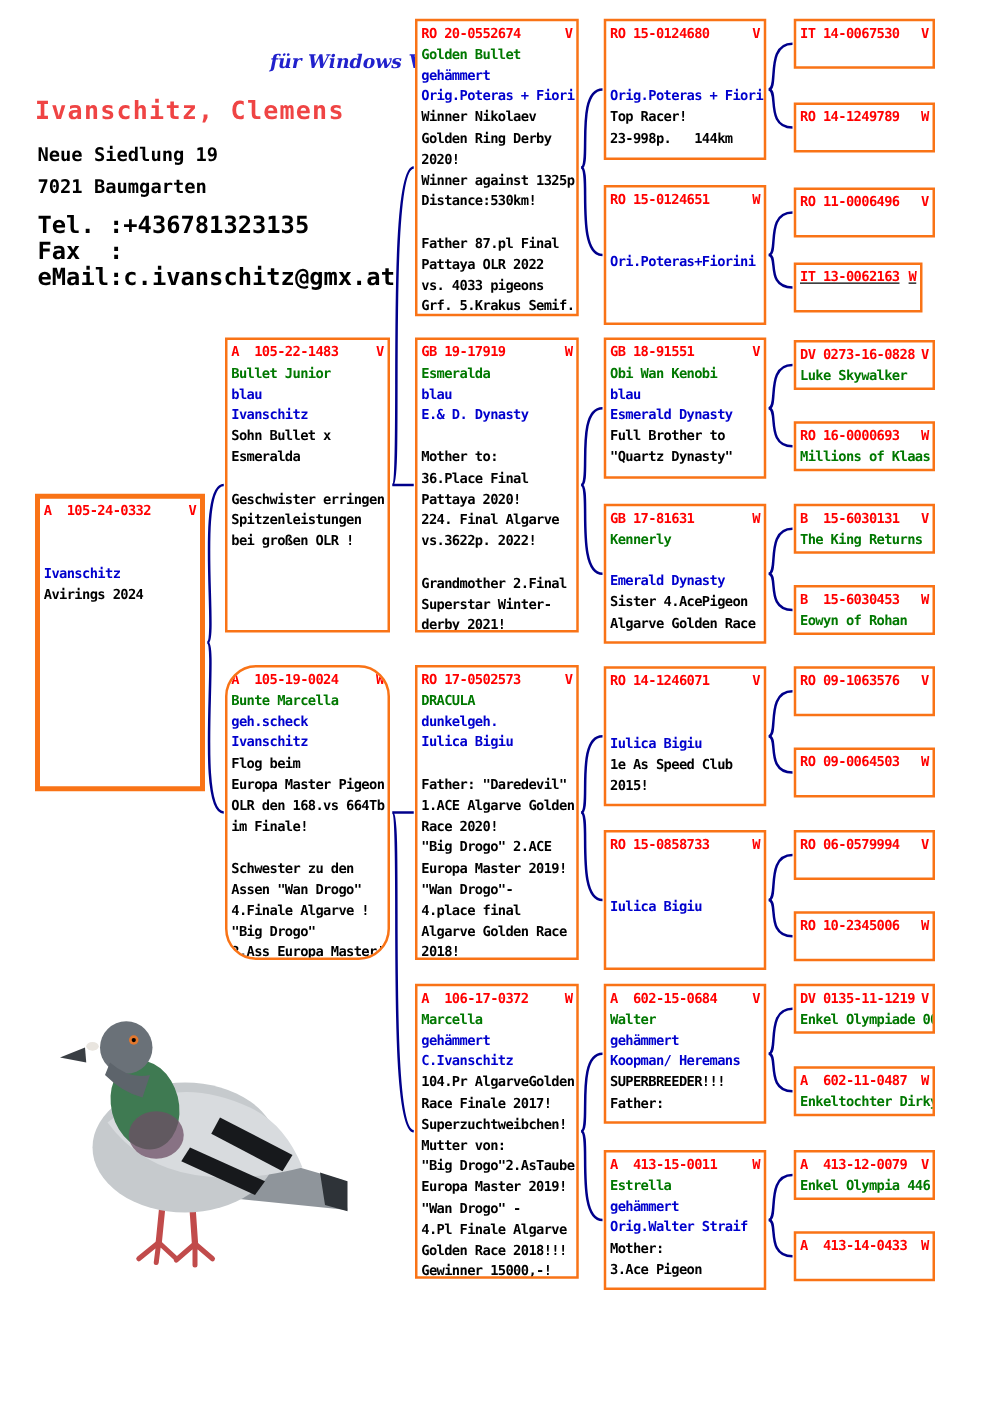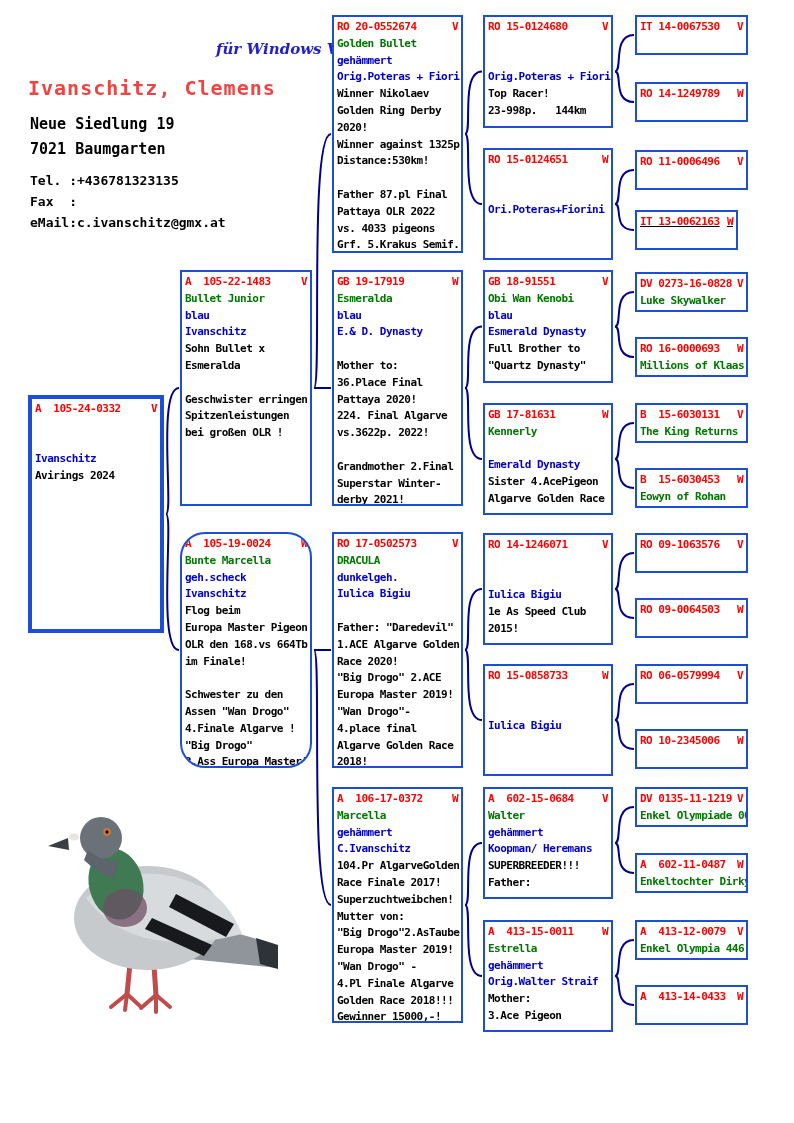--- a/index.html
+++ b/index.html
@@ -5,23 +5,23 @@
   html,body{margin:0;padding:0;background:#fff;}
   #page{position:relative;width:794px;height:1123px;background:#fff;overflow:hidden;
         font-family:"DejaVu Sans Mono",monospace;}
   
   .logo{position:absolute;left:28px;top:16px;font-family:"DejaVu Serif",serif;
         font-style:italic;font-weight:bold;font-size:42px;color:#2121cc;letter-spacing:2px;}
   .logo-suffix{position:absolute;left:216px;top:40px;font-family:"DejaVu Serif",serif;
         font-style:italic;font-weight:bold;font-size:15px;color:#2121cc;}
   .owner{position:absolute;left:28px;top:76px;font-size:20px;font-weight:bold;color:#ef4444;letter-spacing:1px;white-space:pre;}
   .addr{position:absolute;left:30px;top:112px;font-size:15px;font-weight:bold;color:#000;line-height:25px;white-space:pre;}
-  .contact{position:absolute;left:30px;top:170px;font-size:13px;font-weight:bold;color:#000;line-height:21px;white-space:pre;}
+  .contact{position:absolute;left:30px;top:170px;font-size:19px;font-weight:bold;color:#000;line-height:21px;white-space:pre;}
   
-  .pbox{position:absolute;border:2px solid #1d4ed8;background:#fff;box-sizing:border-box;
+  .pbox{position:absolute;border:2px solid #f97316;background:#fff;box-sizing:border-box;
         padding:2px 3px;overflow:hidden;z-index:2;}
   .pbox.main{border-width:4px;}
   .line{height:16.8px;line-height:16.8px;font-size:11px;font-weight:bold;
         letter-spacing:-0.5px;white-space:pre;}
   .ringline{display:flex;justify-content:space-between;color:#ff0000;}
   .sex{margin-left:2px;}
   .c-name{color:#007800;}
   .c-strain{color:#0000cd;}
   .c-info{color:#000;}
   #connectors{position:absolute;left:0;top:0;z-index:1;pointer-events:none;}

